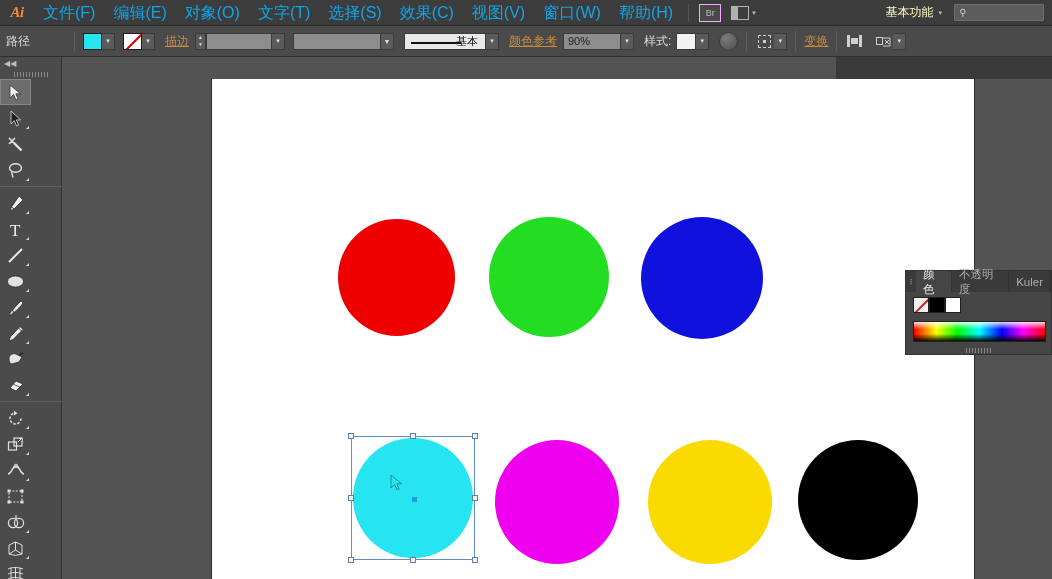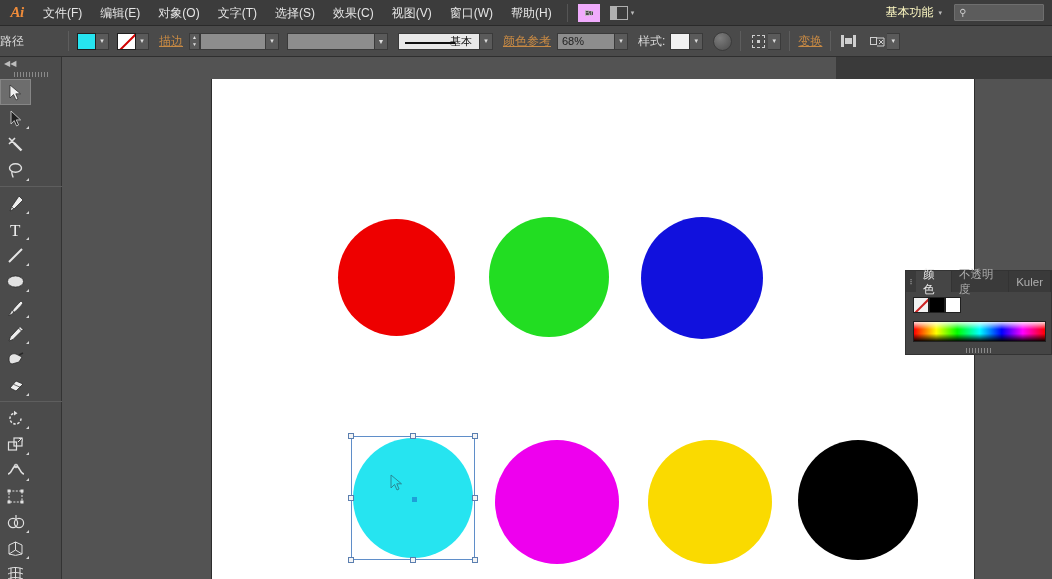--- a/index.html
+++ b/index.html
@@ -20,25 +20,25 @@
     border-bottom: 1px solid #2a2a2a;
   }
   .ai-logo {
     width: 34px; height: 26px; display: flex; align-items: center; justify-content: center;
     color: #f08c3a; font-weight: bold; font-size: 15px; font-style: italic;
     font-family: "Liberation Serif", serif;
     letter-spacing: -0.5px;
   }
   .menu-item {
     padding: 0 9px; height: 26px; line-height: 26px;
-    color: #e5e5e5; font-size: 12px; white-space: nowrap; cursor: default;
+    color: #0ea5e9; font-size: 16px; white-space: nowrap; cursor: default;
   }
   .menubar-sep { width: 1px; height: 18px; background: #555; margin: 0 6px; }
   .mb-icon-btn {
-    width: 22px; height: 18px; border: 7px solid #f0abfc; background: #484848;
+    width: 22px; height: 18px; border: 1px solid #f0abfc; background: #484848;
     display: flex; align-items: center; justify-content: center;
     color: #bbb; font-size: 9px; margin-left: 4px;
   }
   .mb-layout-btn {
     height: 18px; display: flex; align-items: center; margin-left: 10px; color: #c8c8c8;
   }
   .layout-glyph {
     width: 18px; height: 14px; border: 1px solid #b0b0b0; display: flex;
   }
   .layout-glyph span:first-child { width: 6px; background: #b0b0b0; border-right: 1px solid #b0b0b0;}
@@ -50,21 +50,21 @@
     width: 90px; height: 17px; background: #5c5c5c; border: 1px solid #6e6e6e;
     display: flex; align-items: center; margin-right: 8px; margin-left: 12px;
     border-radius: 1px;
   }
   .search-ico { width: 16px; text-align: center; font-size: 10px; color: #ccc; }
 
   
   .controlbar {
     position: absolute; left: 0; top: 26px; width: 1052px; height: 31px;
     background: #4a4a4a; border-bottom: 1px solid #2f2f2f;
-    display: flex; align-items: center; 
+    display: flex; align-items: center; padding-left: 6px;
   }
   .cb-label { color: #d8d8d8; font-size: 12px; }
   .cb-label-orange { color: #c88a44; font-size: 12px; text-decoration: underline; }
   .cb-sep { width: 1px; height: 20px; background: #5d5d5d; margin: 0 8px; }
   .swatch-ctl { display: flex; align-items: center; }
   .swatch {
     width: 19px; height: 17px; border: 1px solid #1f1f1f; background: #fff;
   }
   .swatch-none {
     width: 19px; height: 17px; border: 1px solid #1f1f1f; background: #fff;
@@ -250,21 +250,21 @@
     <div class="dropbtn">▼</div>
     <div style="width:10px"></div>
     <div class="field brush-f">
       <span class="brush-line"></span>
       <span style="position:relative;left:22px">基本</span>
     </div>
     <div class="dropbtn">▾</div>
     <div style="width:10px"></div>
     <div class="cb-label-orange">颜色参考</div>
     <div style="width:6px"></div>
-    <div class="field opacity-f">68%</div>
+    <div class="field opacity-f">90%</div>
     <div class="dropbtn">▾</div>
     <div style="width:10px"></div>
     <div class="cb-label">样式:</div>
     <div style="width:5px"></div>
     <div class="style-sw"></div>
     <div class="dropbtn">▾</div>
     <div style="width:10px"></div>
     <div class="round-btn"></div>
     <div class="cb-sep"></div>
     <div class="icon-box">

